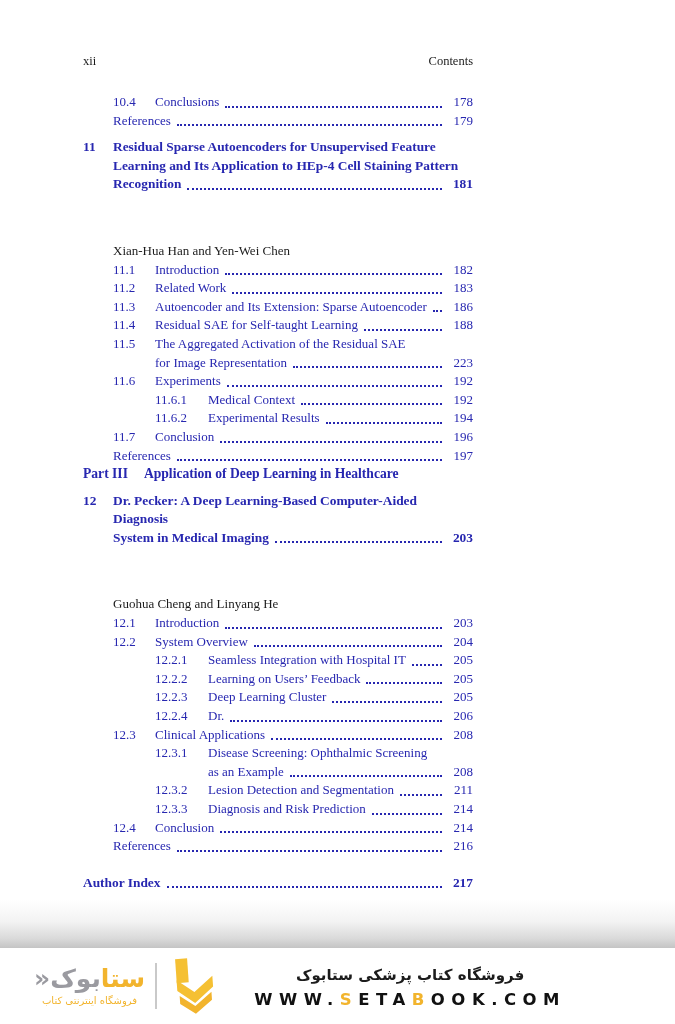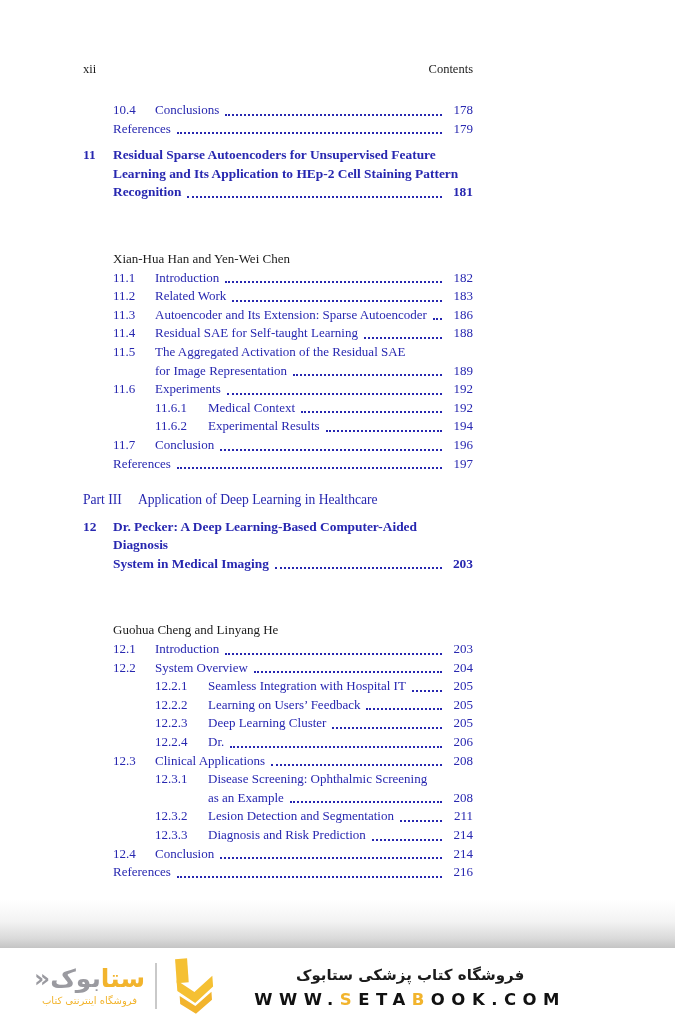--- a/index.html
+++ b/index.html
@@ -6,32 +6,32 @@
     --toc-blue:#2727b0;
     --ink:#1b1b1b;
     --gold:#f2b42d;
     --logo-gray:#9a9aa0;
   }
   *{margin:0;padding:0;box-sizing:border-box;}
   html,body{width:675px;height:1024px;overflow:hidden;background:#ffffff;}
   body{font-family:"Liberation Serif", serif;position:relative;}
 
   
-  .sheet{position:absolute;top:8px;left:0;width:556px;height:900px;background:#fff;}
+  .sheet{position:absolute;top:0;left:0;width:556px;height:900px;background:#fff;}
   .content{padding:54px 83px 0 83px;color:var(--toc-blue);}
   .running-head{display:flex;justify-content:space-between;align-items:baseline;
     color:var(--ink);font-size:12.5px;margin-bottom:24px;}
   .toc{font-size:13px;line-height:18.6px;}
 
   .toc-item{display:flex;}
   .toc-item .num{flex:none;}
   .kind-chapter{font-weight:bold;font-size:13.4px;margin-top:8px;}
   .kind-chapter .num{width:30px;}
   .kind-end{font-weight:bold;font-size:13.4px;margin-top:18px;}
-  .kind-part{font-weight:normal;font-size:13.6px;margin-top:18px;margin-bottom:8px;display:block;}
+  .kind-part{font-weight:bold;font-size:13.6px;margin-bottom:8px;display:block;}
   .kind-part .part-title{margin-left:16px;}
   .kind-authors{display:block;color:var(--ink);margin-left:30px;margin-top:48px;}
   .lvl1{margin-left:30px;}
   .lvl2{margin-left:72px;}
   .lvl1 .num{width:42px;}
   .lvl2 .num{width:53px;}
   .titles{flex:1;min-width:0;}
   .tline.last{display:flex;align-items:stretch;}
   .leader{flex:1;margin:0 5px 4px 6px;border-bottom:2px dotted var(--toc-blue);}
   .pagenum{flex:none;min-width:26px;text-align:right;}
@@ -84,21 +84,21 @@
               <span class="ttext">References</span>
               <span class="leader"></span>
               <span class="pagenum">179</span>
             </div>
           </div>
         </div>
         <div class="toc-item kind-chapter">
           <span class="num">11</span>
           <div class="titles">
             <div class="tline"><span class="ttext">Residual Sparse Autoencoders for Unsupervised Feature</span></div>
-            <div class="tline"><span class="ttext">Learning and Its Application to HEp-2 Cell Staining Pattern</span></div>
+            <div class="tline"><span class="ttext">Learning and Its Application to HEp-4 Cell Staining Pattern</span></div>
             <div class="tline last">
               <span class="ttext">Recognition</span>
               <span class="leader"></span>
               <span class="pagenum">181</span>
             </div>
           </div>
         </div>
         <div class="toc-item kind-authors">Xian-Hua Han and Yen-Wei Chen</div>
         <div class="toc-item kind-entry lvl1">
           <span class="num">11.1</span>
@@ -140,21 +140,21 @@
             </div>
           </div>
         </div>
         <div class="toc-item kind-entry lvl1">
           <span class="num">11.5</span>
           <div class="titles">
             <div class="tline"><span class="ttext">The Aggregated Activation of the Residual SAE</span></div>
             <div class="tline last">
               <span class="ttext">for Image Representation</span>
               <span class="leader"></span>
-              <span class="pagenum">189</span>
+              <span class="pagenum">223</span>
             </div>
           </div>
         </div>
         <div class="toc-item kind-entry lvl1">
           <span class="num">11.6</span>
           <div class="titles">
             <div class="tline last">
               <span class="ttext">Experiments</span>
               <span class="leader"></span>
               <span class="pagenum">192</span>

